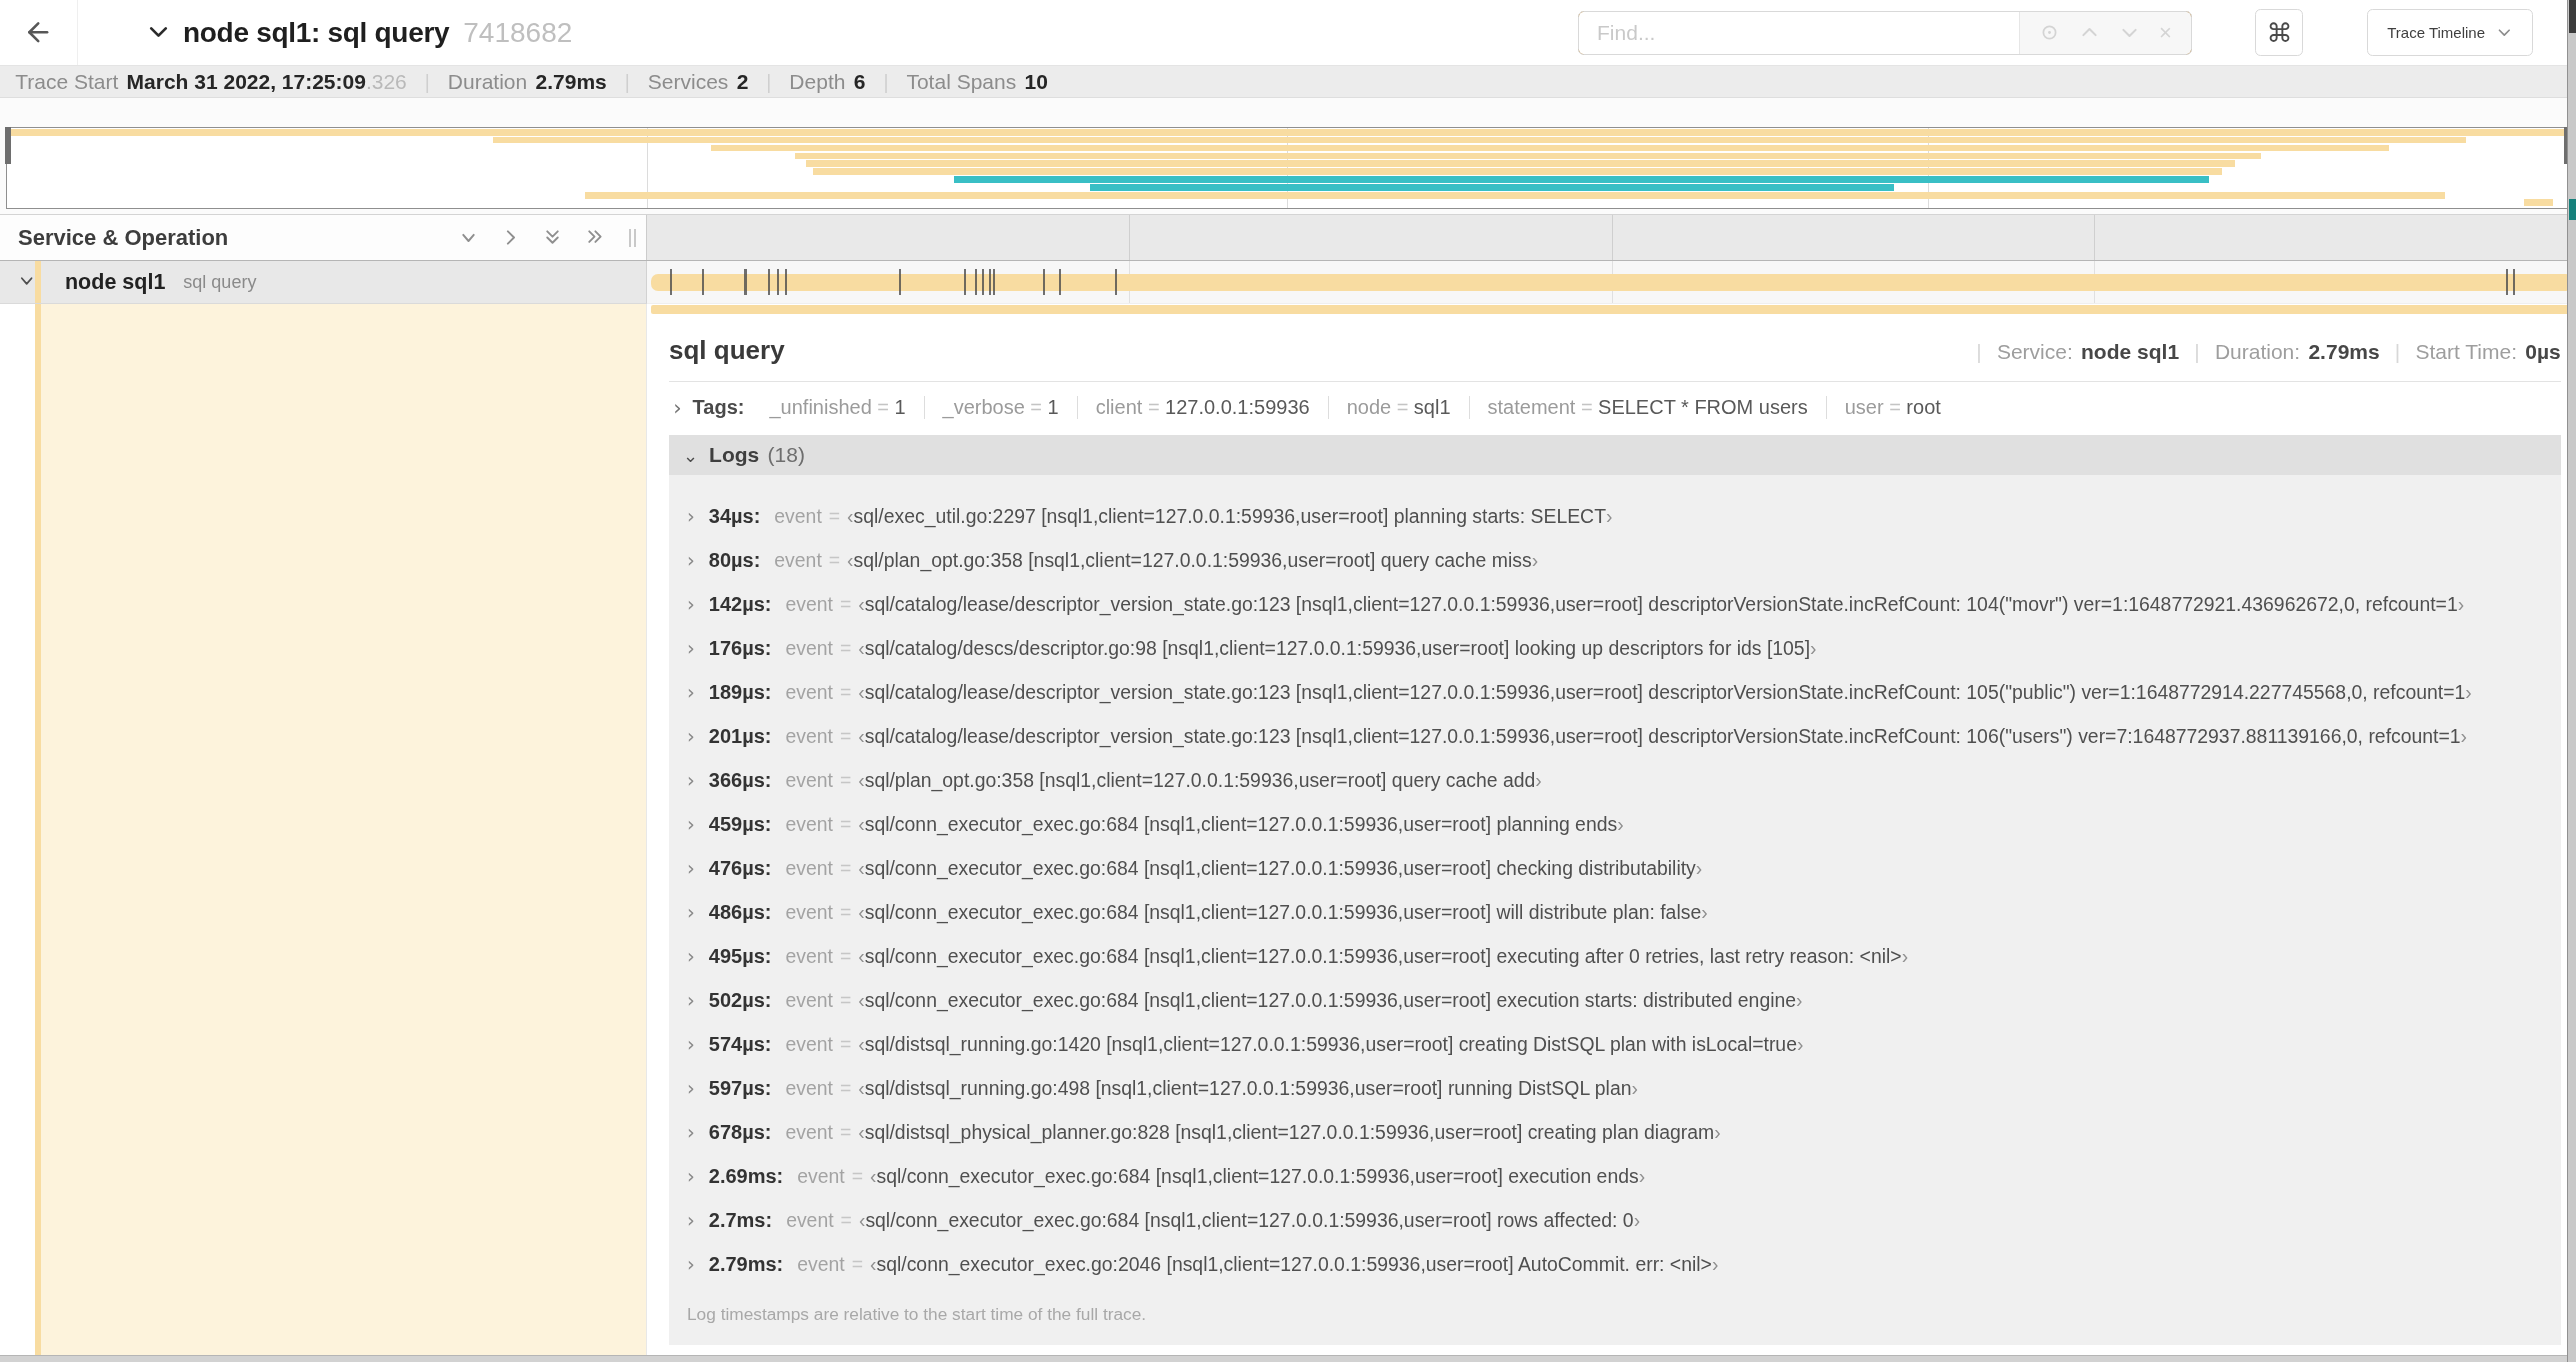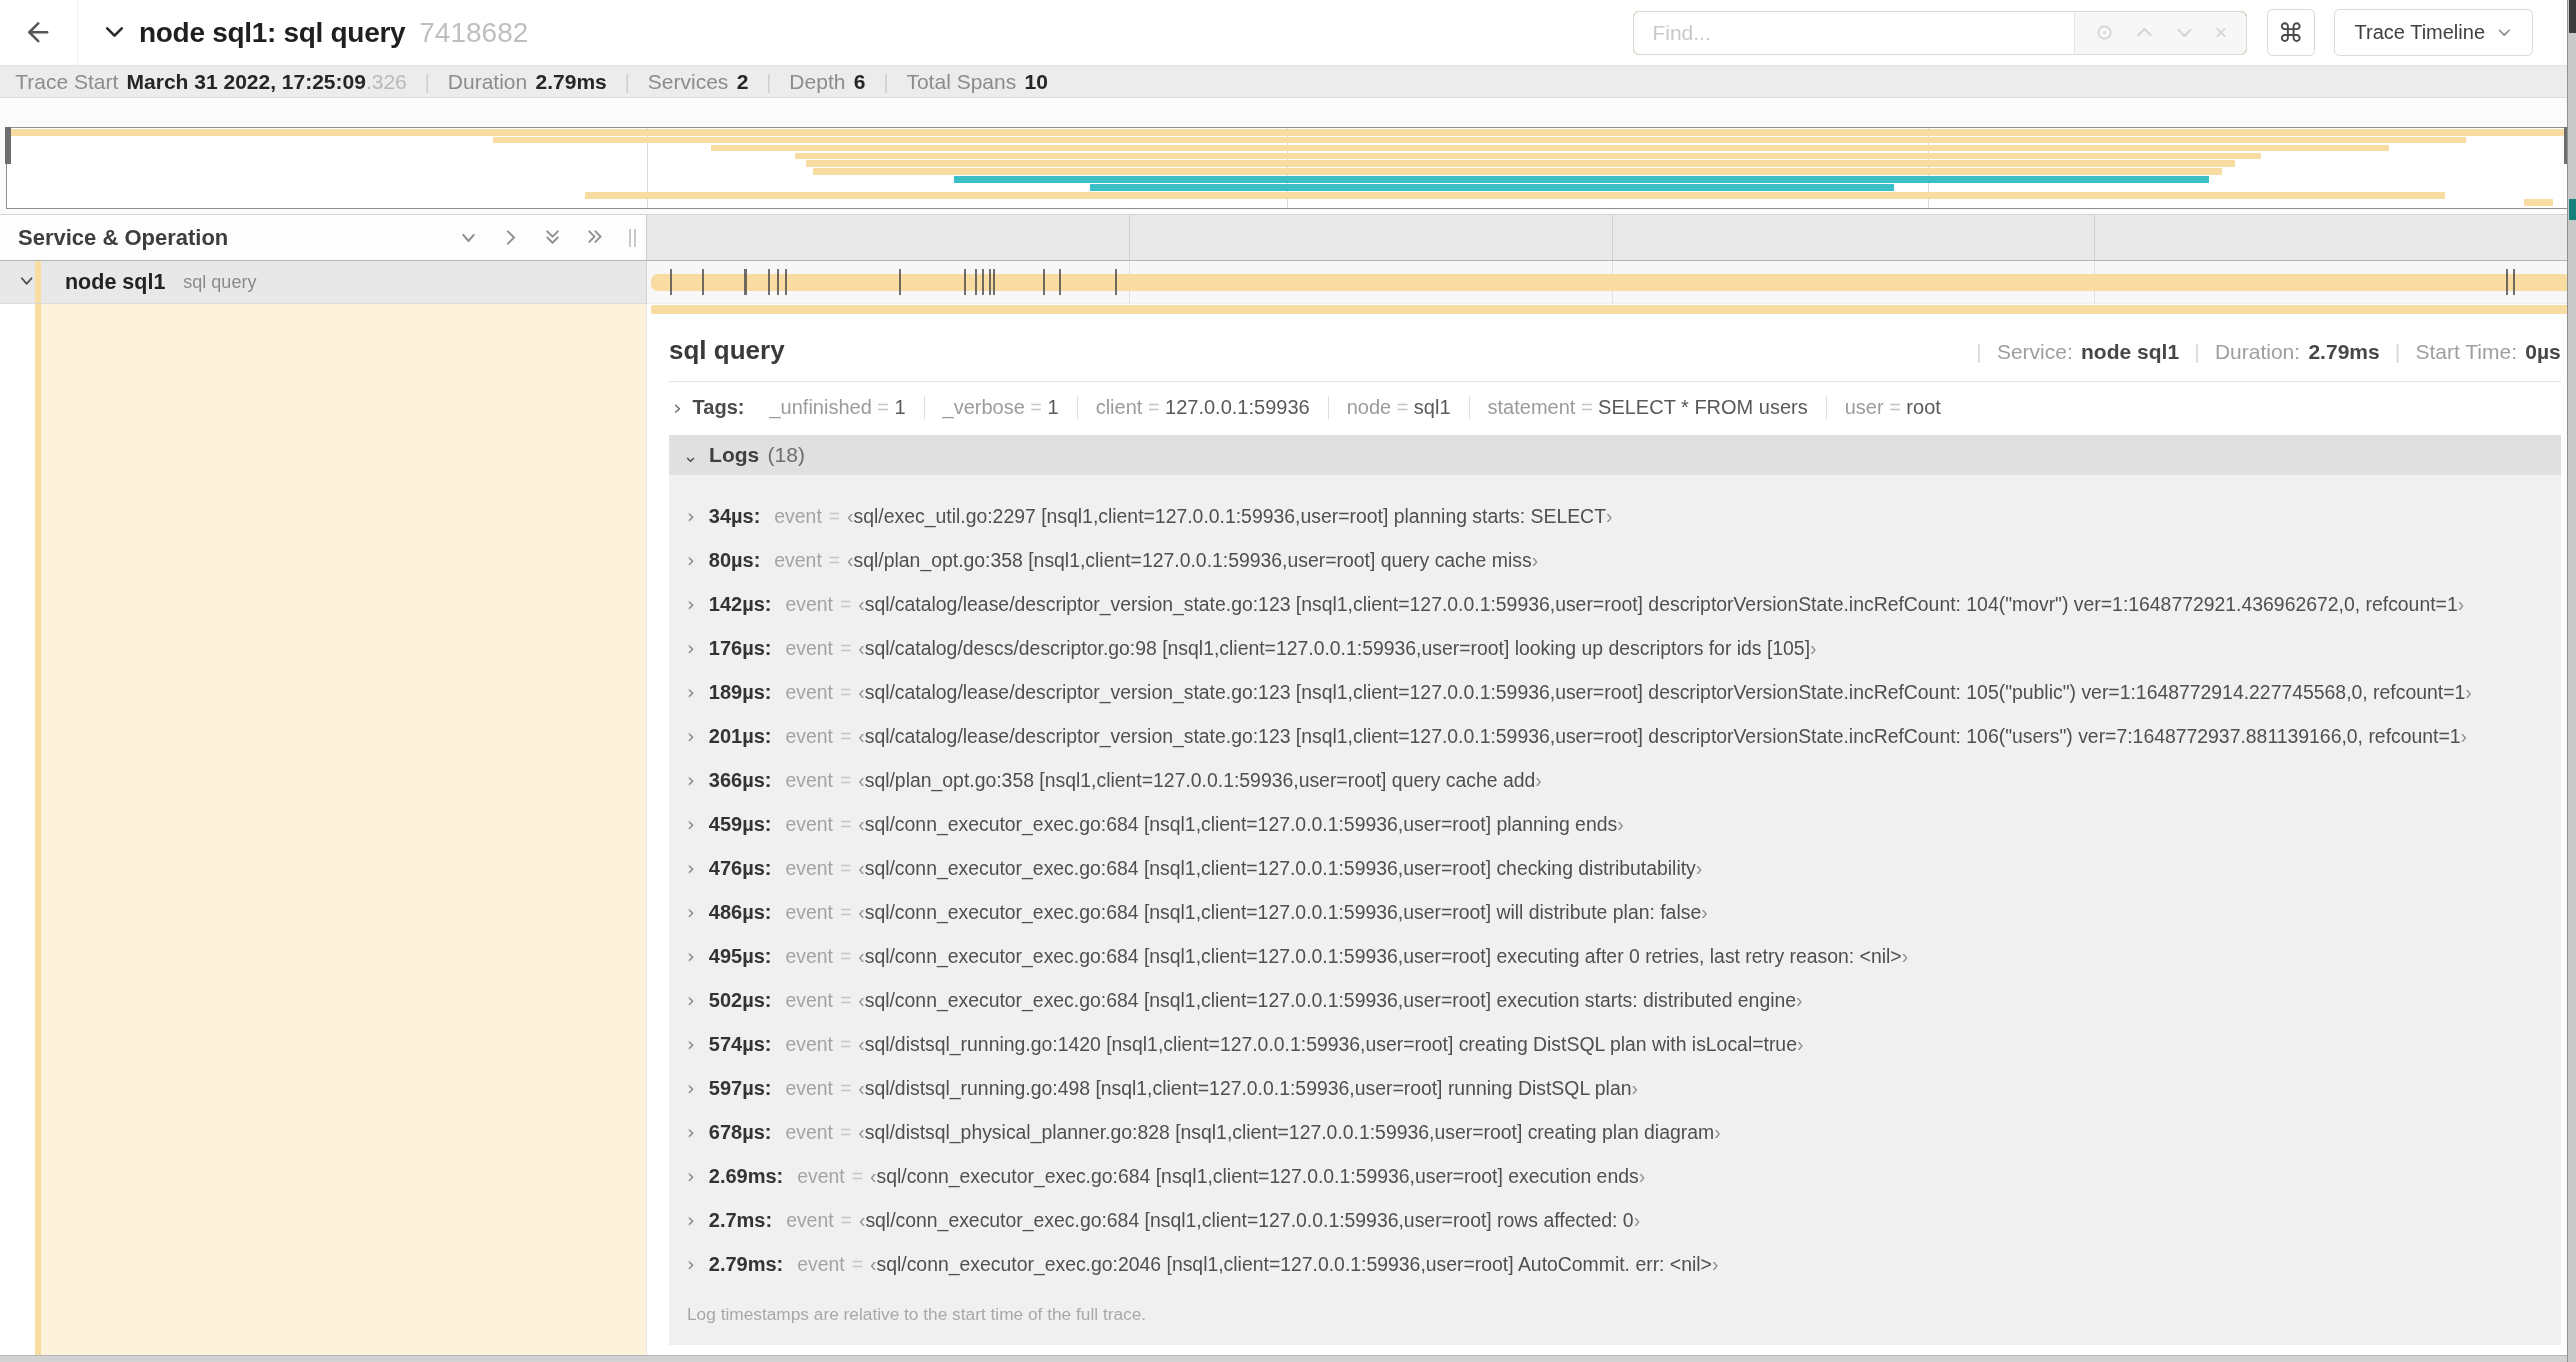--- a/index.html
+++ b/index.html
@@ -1,36 +1,36 @@
 <!DOCTYPE html>
 <html style="font-size:11px"><head>
 <meta charset="utf-8">
 <style>
   * { box-sizing: border-box; margin: 0; padding: 0; }
   html,body { width: 2576px; height: 1363px; overflow: hidden; }
   body { font-family: "Liberation Sans", sans-serif; background: #fff; color: #333; position: relative; }
   .app { width: 2576px; height: 1363px; display: flex; flex-direction: column; position: relative; }
 
   
-  .topbar { height: 66px; background: #fff; border-bottom: 0.7px solid #e4e4e4; display: flex; align-items: center; flex: none; }
+  .topbar { height: 66px; background: #fff; border-bottom: 0.7px solid #e4e4e4; display: flex; align-items: center; flex: none; gap: 44px; }
   .back { width: 78px; height: 100%; display: flex; align-items: center; justify-content: center; border-right: 0.7px solid #efefef; cursor: pointer; }
   .back svg { width: 30.5px; height: 30.5px; stroke: #575757; }
   .title-wrap { display: flex; align-items: center; margin-left: 23.5px; }
   .t-chev svg { width: 25px; height: 25px; stroke: #2b2b2b; }
   .title-wrap h1 { font-size: 28px; font-weight: bold; color: #1f1f1f; margin-left: 12.5px; letter-spacing: -0.3px; }
   .trace-id { font-size: 28px; color: #bfbfbf; margin-left: 14px; }
   .spacer { flex: 1; }
   .find-group { display: flex; align-items: stretch; height: 44px; border: 0.7px solid #d9d9d9; border-radius: 5.5px; overflow: hidden; width: 614px; background: #a16207; }
   .find-input { border: none; outline: none; flex: 1; font-size: 21px; padding: 0 18px; color: #444; font-family: "Liberation Sans", sans-serif; }
   .find-input::placeholder { color: #c9c9c9; }
   .find-suffix { width: 172px; background: #f7f7f7; border-left: 0.7px solid #e6e6e6; display: flex; align-items: center; justify-content: space-evenly; }
   .find-suffix svg { width: 21px; height: 21px; stroke: #d4d4d4; }
   .find-suffix .x-icon { font-size: 22px; color: #d4d4d4; line-height: 1; }
   .icon-btn { margin-left: 19.4px; width: 48px; height: 47px; border: 0.7px solid #d9d9d9; border-radius: 5.5px; background: #fff; font-size: 26px; color: #4a4a4a; display: flex; align-items: center; justify-content: center; cursor: pointer; font-family: "DejaVu Sans", sans-serif; }
-  .view-btn { margin-left: 19.4px; margin-right: 43px; height: 47px; border: 0.7px solid #d9d9d9; border-radius: 5.5px; background: #fff; font-size: 20px; color: #3f3f3f; display: flex; align-items: center; padding: 0 19.4px; cursor: pointer; font-family: "Liberation Sans", sans-serif; justify-content: flex-end; }
+  .view-btn { margin-left: 19.4px; margin-right: 43px; height: 47px; border: 0.7px solid #d9d9d9; border-radius: 5.5px; background: #fff; font-size: 15px; color: #3f3f3f; display: flex; align-items: center; padding: 0 19.4px; cursor: pointer; font-family: "Liberation Sans", sans-serif; justify-content: flex-end; }
   .view-btn svg { width: 16.6px; height: 16.6px; stroke: #8c8c8c; margin-left: 11px; }
 
   
   .summarybar { height: 32px; background: #ececec; border-bottom: 0.7px solid #dedede; display: flex; align-items: center; padding: 0 15.2px; font-size: 21px; color: #8c8c8c; flex: none; }
   .sum-item { display: flex; align-items: baseline; }
   .sum-item .v { color: #262626; font-weight: bold; margin-left: 8.3px; }
   .sum-item .sfx { color: #b9b9b9; font-weight: normal; }
   .sum-sep { color: #cfcfcf; margin: 0 18px; font-size: 19.4px; }
 
   

